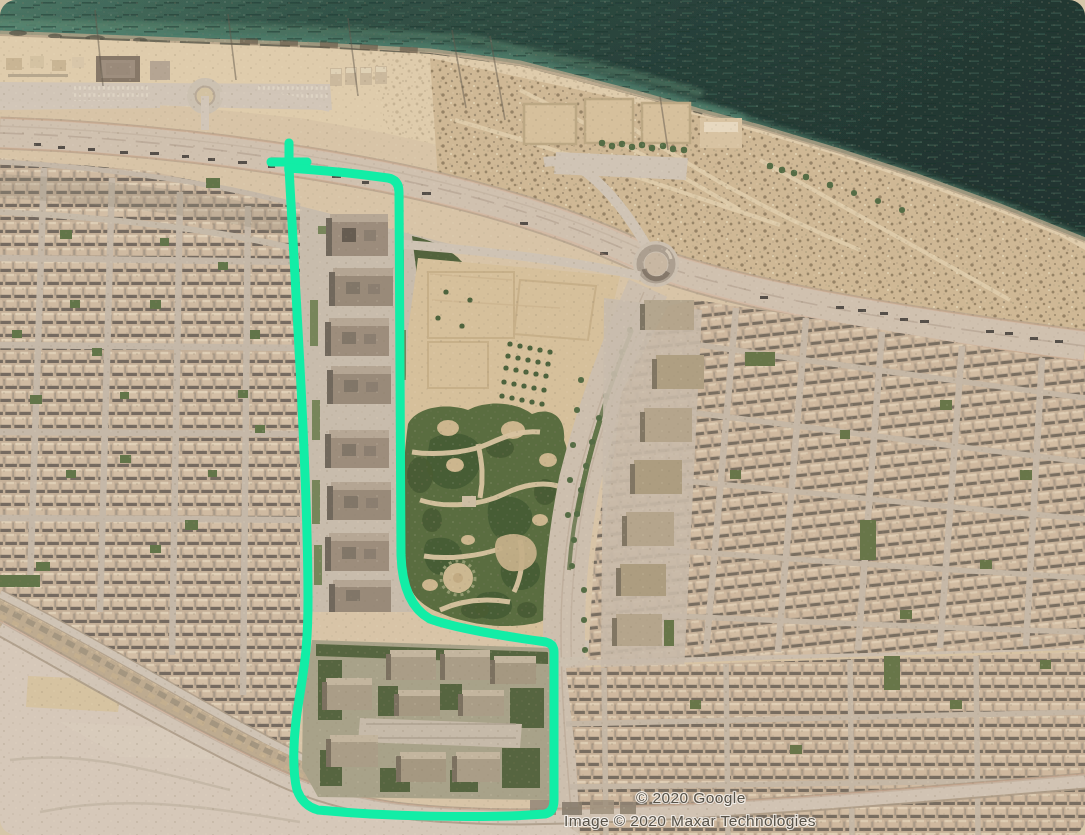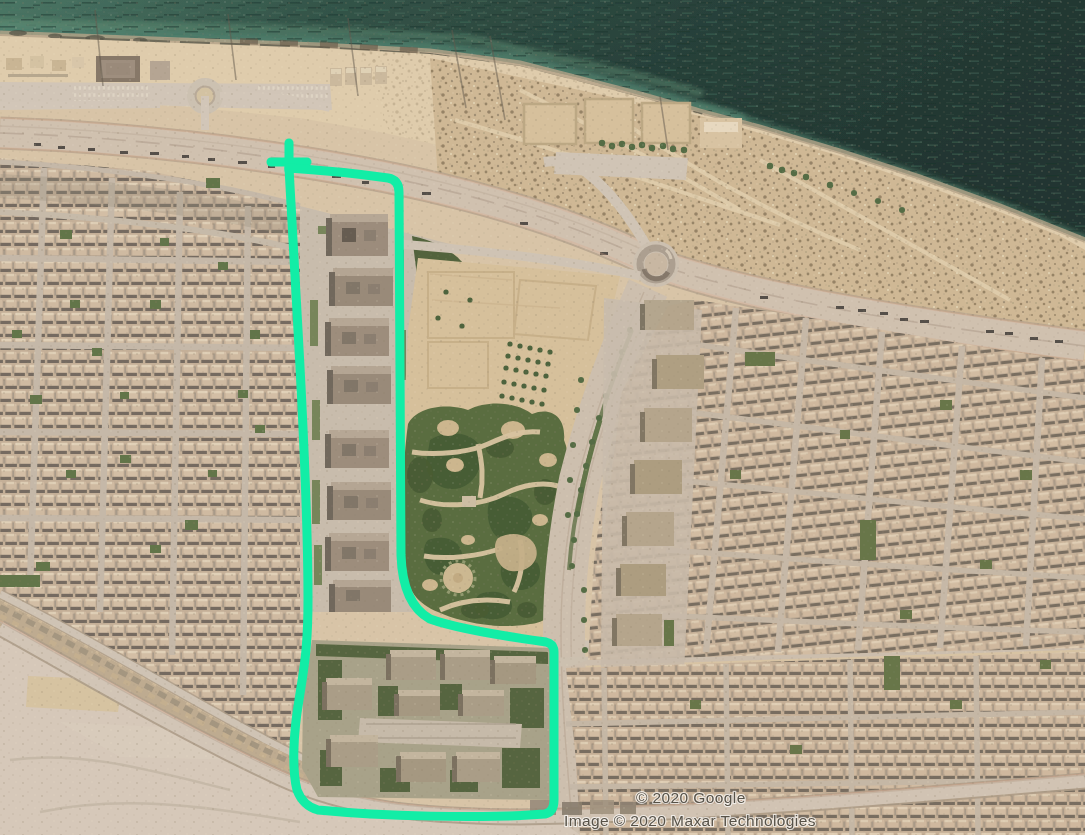--- a/index.html
+++ b/index.html
@@ -1,17 +1,17 @@
 <!DOCTYPE html>
 <html><head>
 <meta charset="utf-8">
 <style>
   html,body{margin:0;padding:0;background:#d6c6a9;}
   #map{position:relative;width:1085px;height:835px;overflow:hidden;
-       font-family:"Liberation Sans", sans-serif;}
+       font-family:"Liberation Sans", sans-serif;border-radius:16px;}
   svg{display:block}
 </style>
 </head>
 <body>
 <div id="map">
 <svg width="1085" height="835" viewBox="0 0 1085 835">
 <defs>
   <linearGradient id="waterg" x1="0" y1="0" x2="1" y2="0.30">
     <stop offset="0" stop-color="#447463"></stop>
     <stop offset="0.30" stop-color="#2a4f44"></stop>

